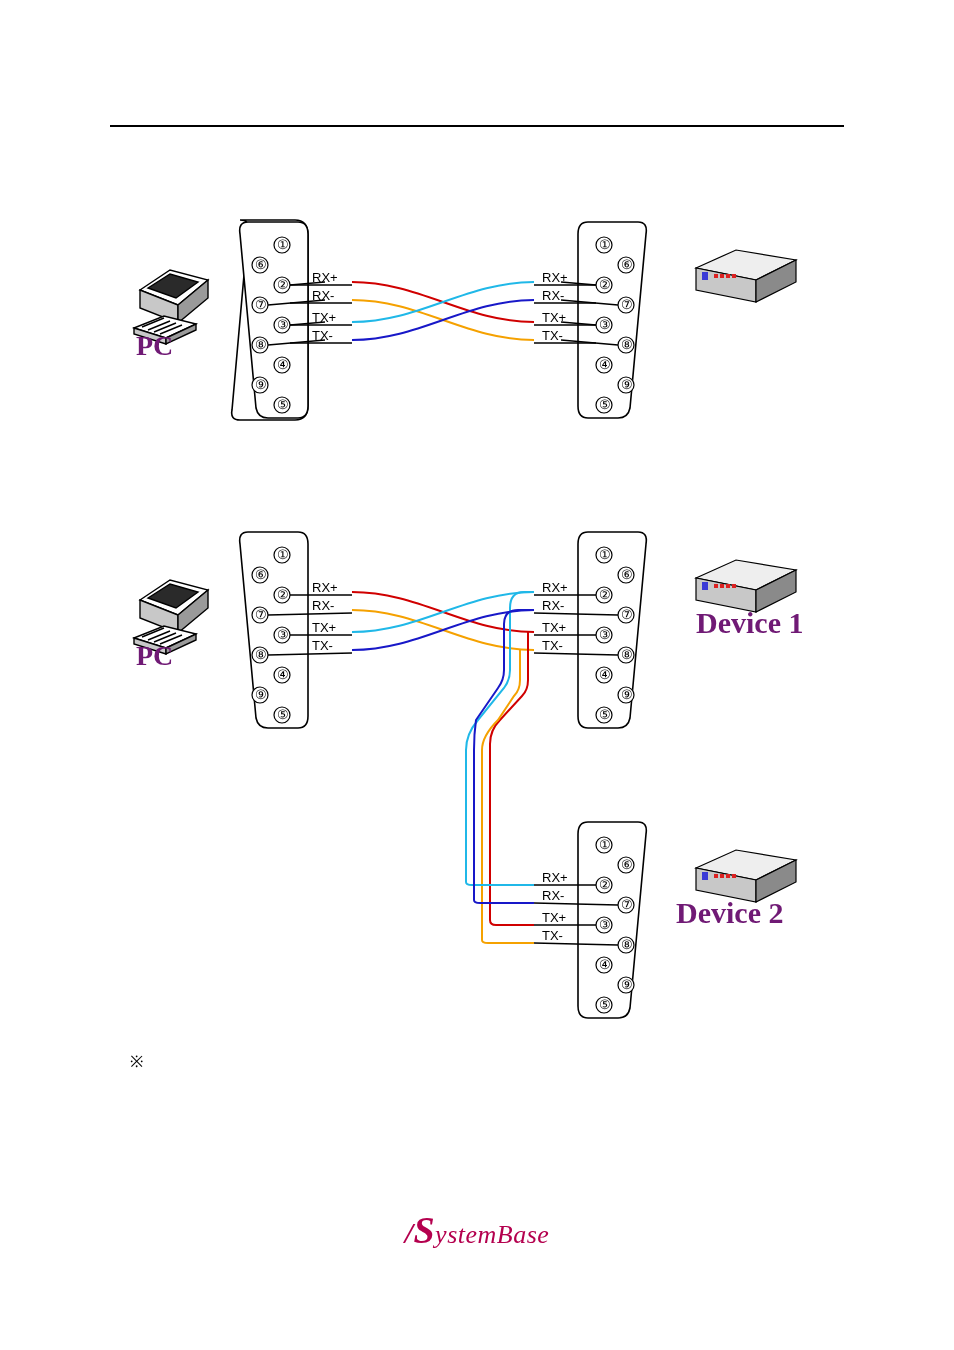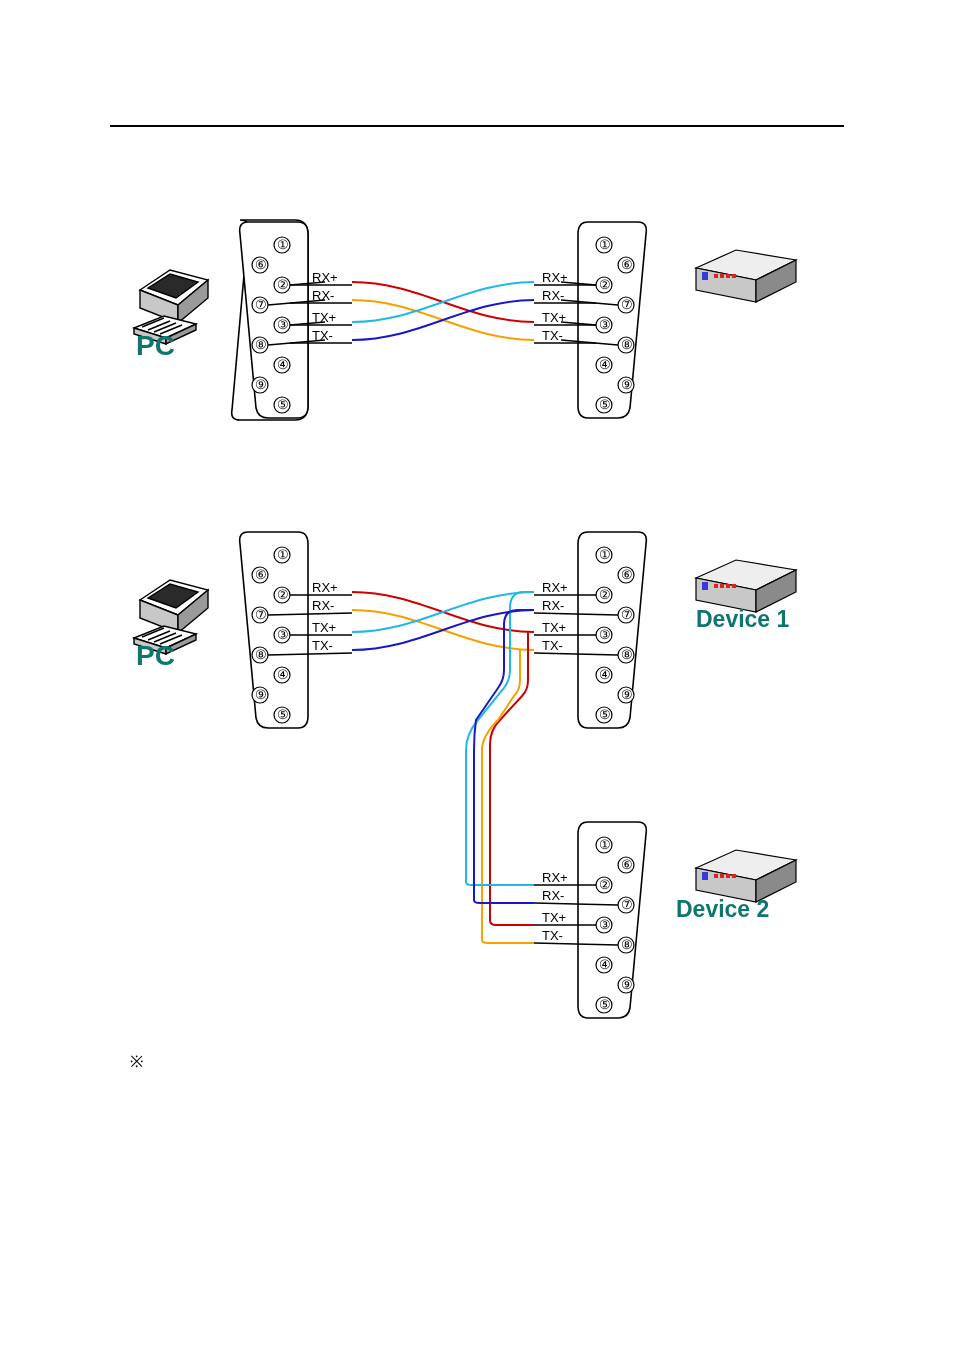--- a/index.html
+++ b/index.html
@@ -25,25 +25,25 @@
   }
   .label {
     position: absolute;
     font-size: 13px;
     font-family: Arial, sans-serif;
     color: #000;
   }
   .big-label {
     position: absolute;
     font-weight: bold;
-    font-family: Liberation Sans, sans-serif;
-    color: #0f766e;
+    font-family: Liberation Serif, serif;
+    color: #701a75;
   }
   .pc-label { font-size: 28px; }
-  .dev-label { font-size: 23px; }
+  .dev-label { font-size: 30px; }
 
   .footnote-marker {
     position: absolute;
     font-size: 16px;
   }
 
   
   .logo {
     position: absolute;
     left: 0; right: 0;
@@ -369,14 +369,17 @@
   <span class="label" style="left:542px; top:888px;">RX-</span>
   <span class="label" style="left:542px; top:910px;">TX+</span>
   <span class="label" style="left:542px; top:928px;">TX-</span>
 
   <span class="big-label pc-label" style="left:136px; top:640px;">PC</span>
   <span class="big-label dev-label" style="left:696px; top:606px;">Device 1</span>
   <span class="big-label dev-label" style="left:676px; top:896px;">Device 2</span>
 
   <span class="footnote-marker" style="left:130px; top:1050px;">※</span>
 
+  <div class="logo">
+    <span class="slash">/</span><span class="s">S</span><span class="rest">ystemBase</span>
+  </div>
 
 </div>
 
 </body></html>

